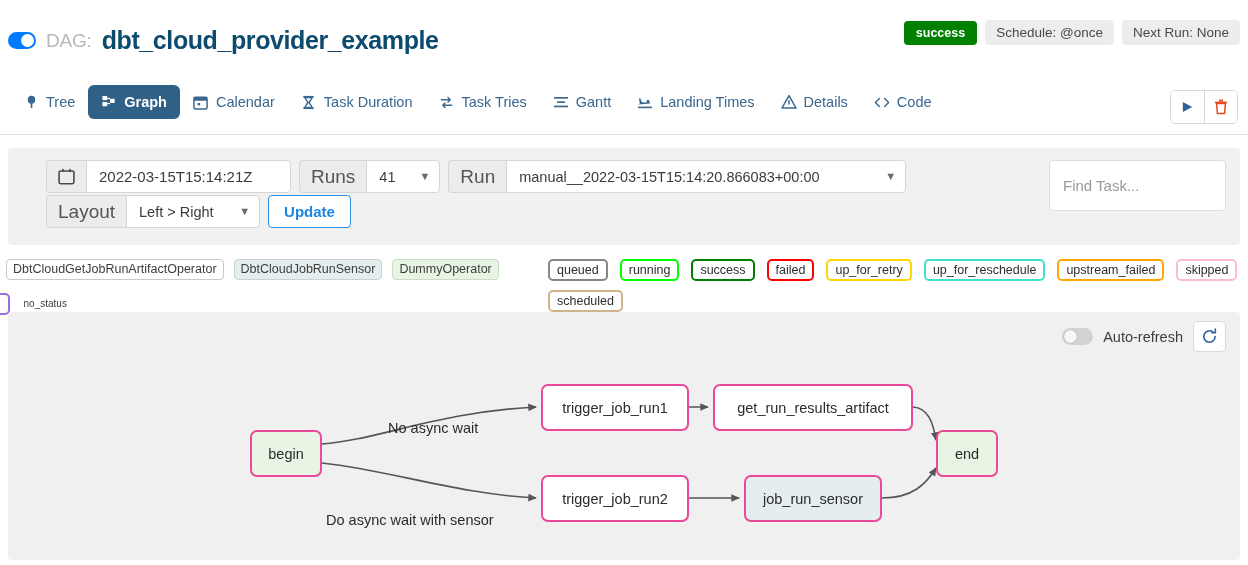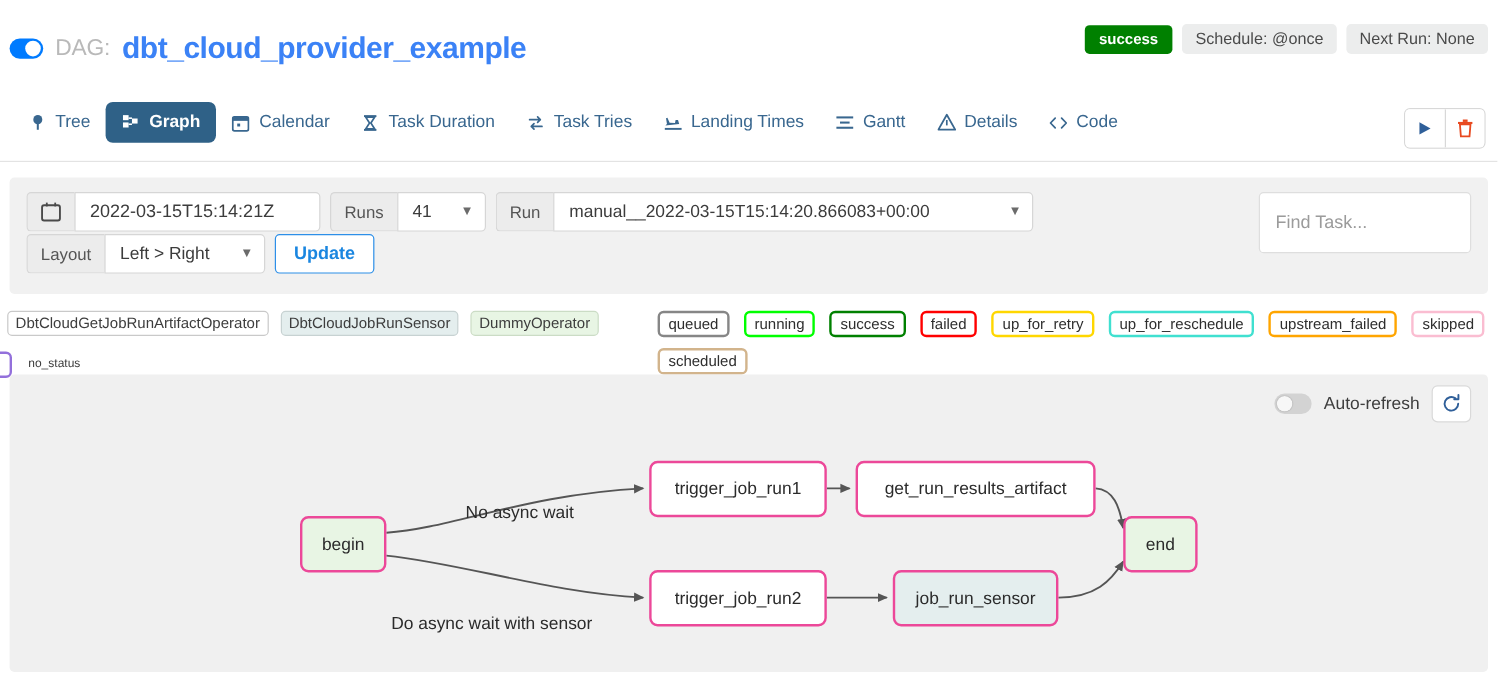--- a/index.html
+++ b/index.html
@@ -28,21 +28,21 @@
     cursor: pointer;
   }
   .pause-toggle::after {
     content: ""; position: absolute; top: 2px; right: 2px;
     width: 13px; height: 13px; border-radius: 50%; background: #fff;
   }
   .dag-label {
     font-size: 19px; color: #b9b9b9; font-weight: 400; letter-spacing: -0.2px;
   }
   .dag-name {
-    font-size: 25px; color: #3b82f6; font-weight: 700; letter-spacing: -0.4px;
+    font-size: 25px; color: #0c4a6e; font-weight: 700; letter-spacing: -0.4px;
   }
   .header-badges {
     position: absolute; right: 8px; top: 20px;
     display: flex; align-items: center; gap: 8px;
   }
   .badge {
     font-size: 13.5px; padding: 5px 11px; border-radius: 4px;
     background: #eceded; color: #4a4a4a; white-space: nowrap;
   }
   .badge.success { background: #008000; color: #ffffff; font-weight: 700; font-size: 12.5px; padding: 5px 12px;}
@@ -74,29 +74,29 @@
     width: 33px; height: 32px; display: flex; align-items: center; justify-content: center;
     cursor: pointer; background: #fff;
   }
   .tab-actions .act + .act { border-left: 1px solid #d8d8d8; }
 
   
   .filterbar {
     position: absolute; left: 8px; top: 148px; width: 1232px; height: 97px;
     background: #f1f1f1; border-radius: 4px;
   }
-  .fb-row { position: absolute; display: flex; align-items: flex-start; }
+  .fb-row { position: absolute; display: flex; align-items: flex-start; margin-left: 24px; }
   .fb-row1 { left: 14px; top: 12px; gap: 8px; }
   .fb-row2 { left: 14px; top: 47px; gap: 0px; }
 
   .inputgrp { display: flex; align-items: stretch; }
   .ig-addon {
     background: #ececec; border: 1px solid #d6d6d6; display: flex;
     align-items: center; justify-content: center; padding: 0 11px;
-    font-size: 14px; color: #555; min-height: 33px;
+    font-size: 19px; color: #555; min-height: 33px;
   }
   .ig-left { border-radius: 4px 0 0 4px; border-right: none; }
   .ig-input {
     background: #fff; border: 1px solid #d6d6d6; padding: 6px 12px;
     font-size: 15px; color: #3c3c3c; min-height: 33px;
     font-family: "Liberation Sans", sans-serif;
     display: flex; align-items: center;
   }
   .ig-right { border-radius: 0 4px 4px 0; }
 
@@ -260,36 +260,36 @@
               <path d="M2.5 5 H12 M12 5 L9.6 2.6 M12 5 L9.6 7.4" fill="none" stroke="#39678f" stroke-width="1.5" stroke-linecap="round"></path>
               <path d="M13.5 11 H4 M4 11 L6.4 8.6 M4 11 L6.4 13.4" fill="none" stroke="#39678f" stroke-width="1.5" stroke-linecap="round"></path>
             </svg>
         </span>
         <span>Task Tries</span>
       </div>
 
       <div class="tab">
         <span class="ic">
           <svg width="16" height="16" viewBox="0 0 16 16">
-              <path d="M1.5 10.5 L13 9.4 L12 6 L10 6 L9.5 8.6 L5 8.3 L3.2 4.2 L2 4.6 L2.8 9.4 Z" fill="#39678f"></path>
-              <rect x="1" y="12.6" width="14" height="1.6" fill="#39678f"></rect>
-            </svg>
-        </span>
-        <span>Landing Times</span>
-      </div>
-
-      <div class="tab">
-        <span class="ic">
-          <svg width="16" height="16" viewBox="0 0 16 16">
               <rect x="1" y="3" width="14" height="1.7" fill="#39678f"></rect>
               <rect x="4" y="7.3" width="8" height="1.7" fill="#39678f"></rect>
               <rect x="1" y="11.6" width="14" height="1.7" fill="#39678f"></rect>
             </svg>
         </span>
         <span>Gantt</span>
+      </div>
+
+      <div class="tab">
+        <span class="ic">
+          <svg width="16" height="16" viewBox="0 0 16 16">
+              <path d="M1.5 10.5 L13 9.4 L12 6 L10 6 L9.5 8.6 L5 8.3 L3.2 4.2 L2 4.6 L2.8 9.4 Z" fill="#39678f"></path>
+              <rect x="1" y="12.6" width="14" height="1.6" fill="#39678f"></rect>
+            </svg>
+        </span>
+        <span>Landing Times</span>
       </div>
 
       <div class="tab">
         <span class="ic">
           <svg width="16" height="16" viewBox="0 0 16 16">
               <path d="M8 1.6 L15 14 L1 14 Z" fill="none" stroke="#39678f" stroke-width="1.5" stroke-linejoin="round"></path>
               <rect x="7.3" y="6" width="1.4" height="4.5" fill="#39678f"></rect>
             </svg>
         </span>
         <span>Details</span>

